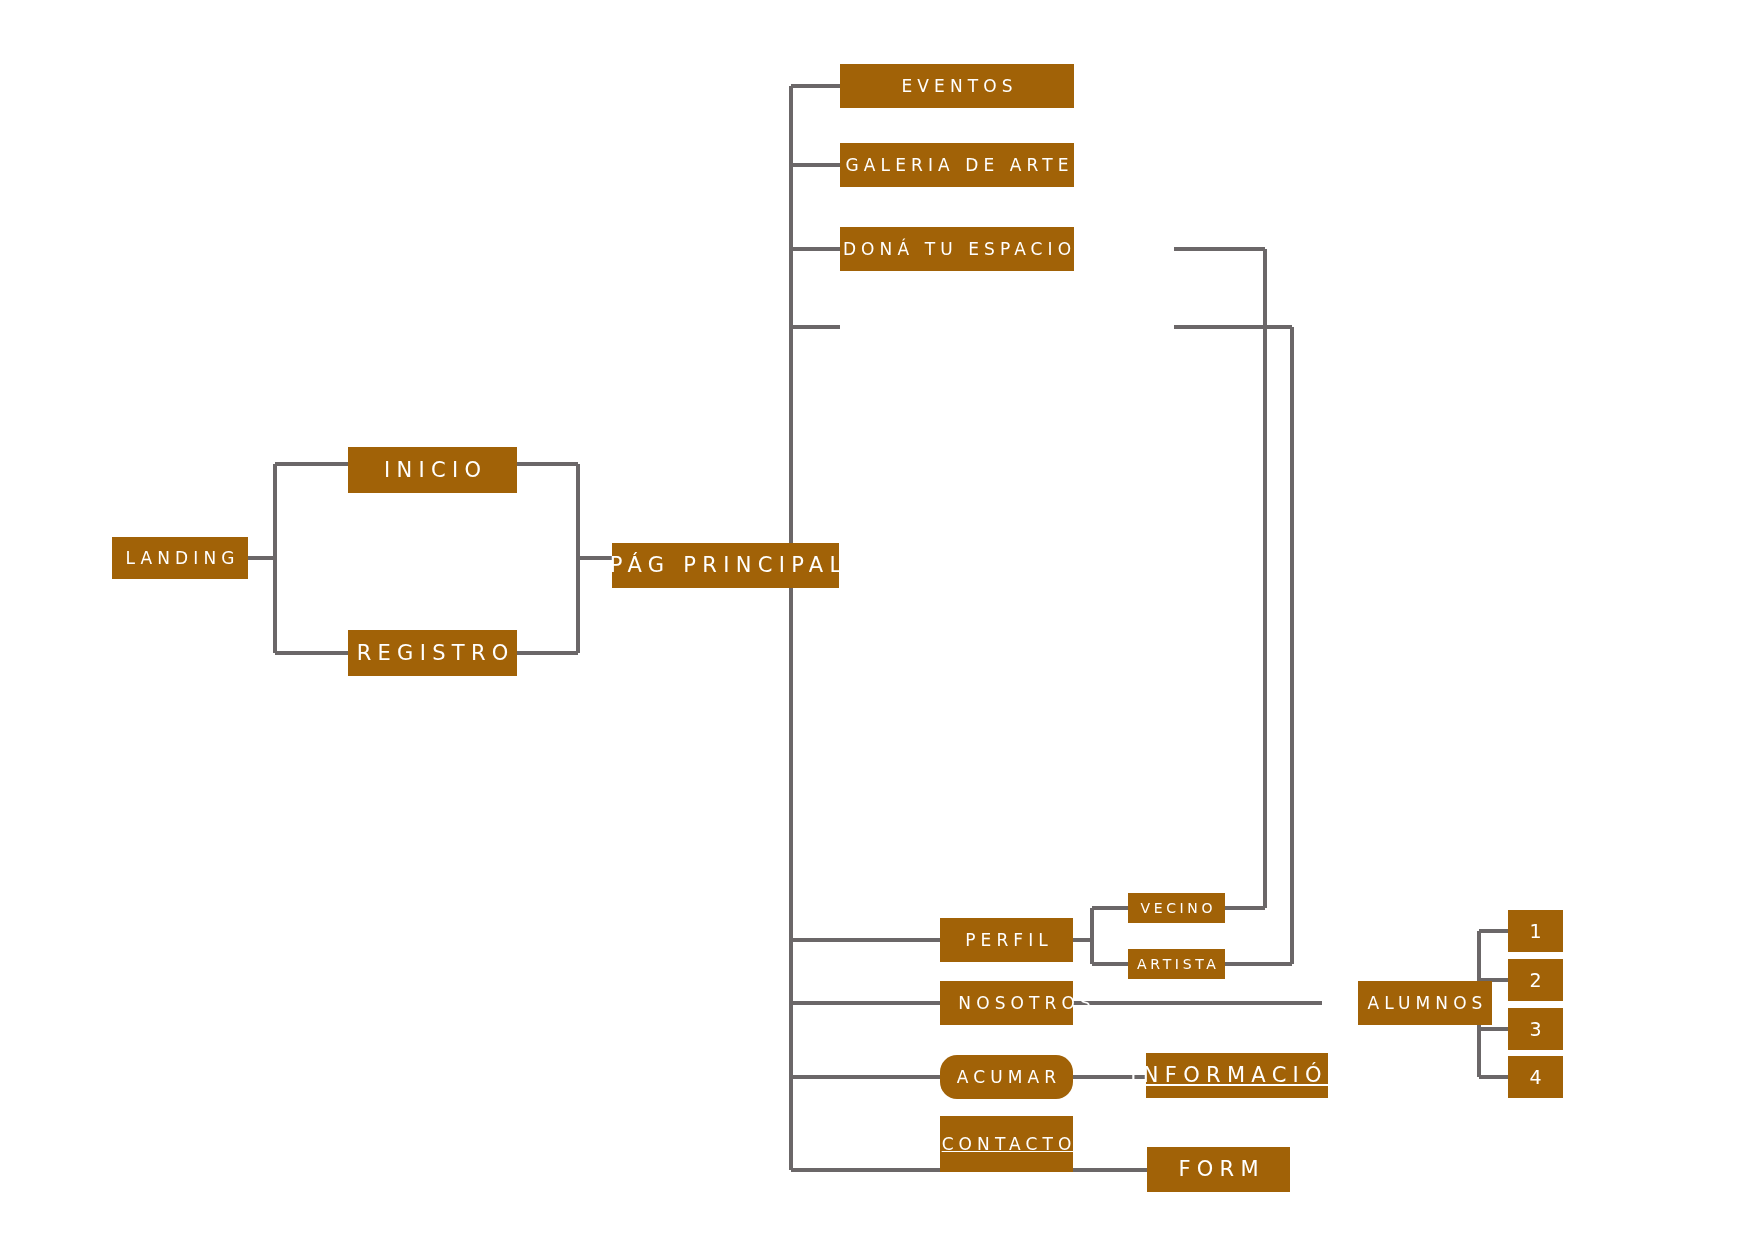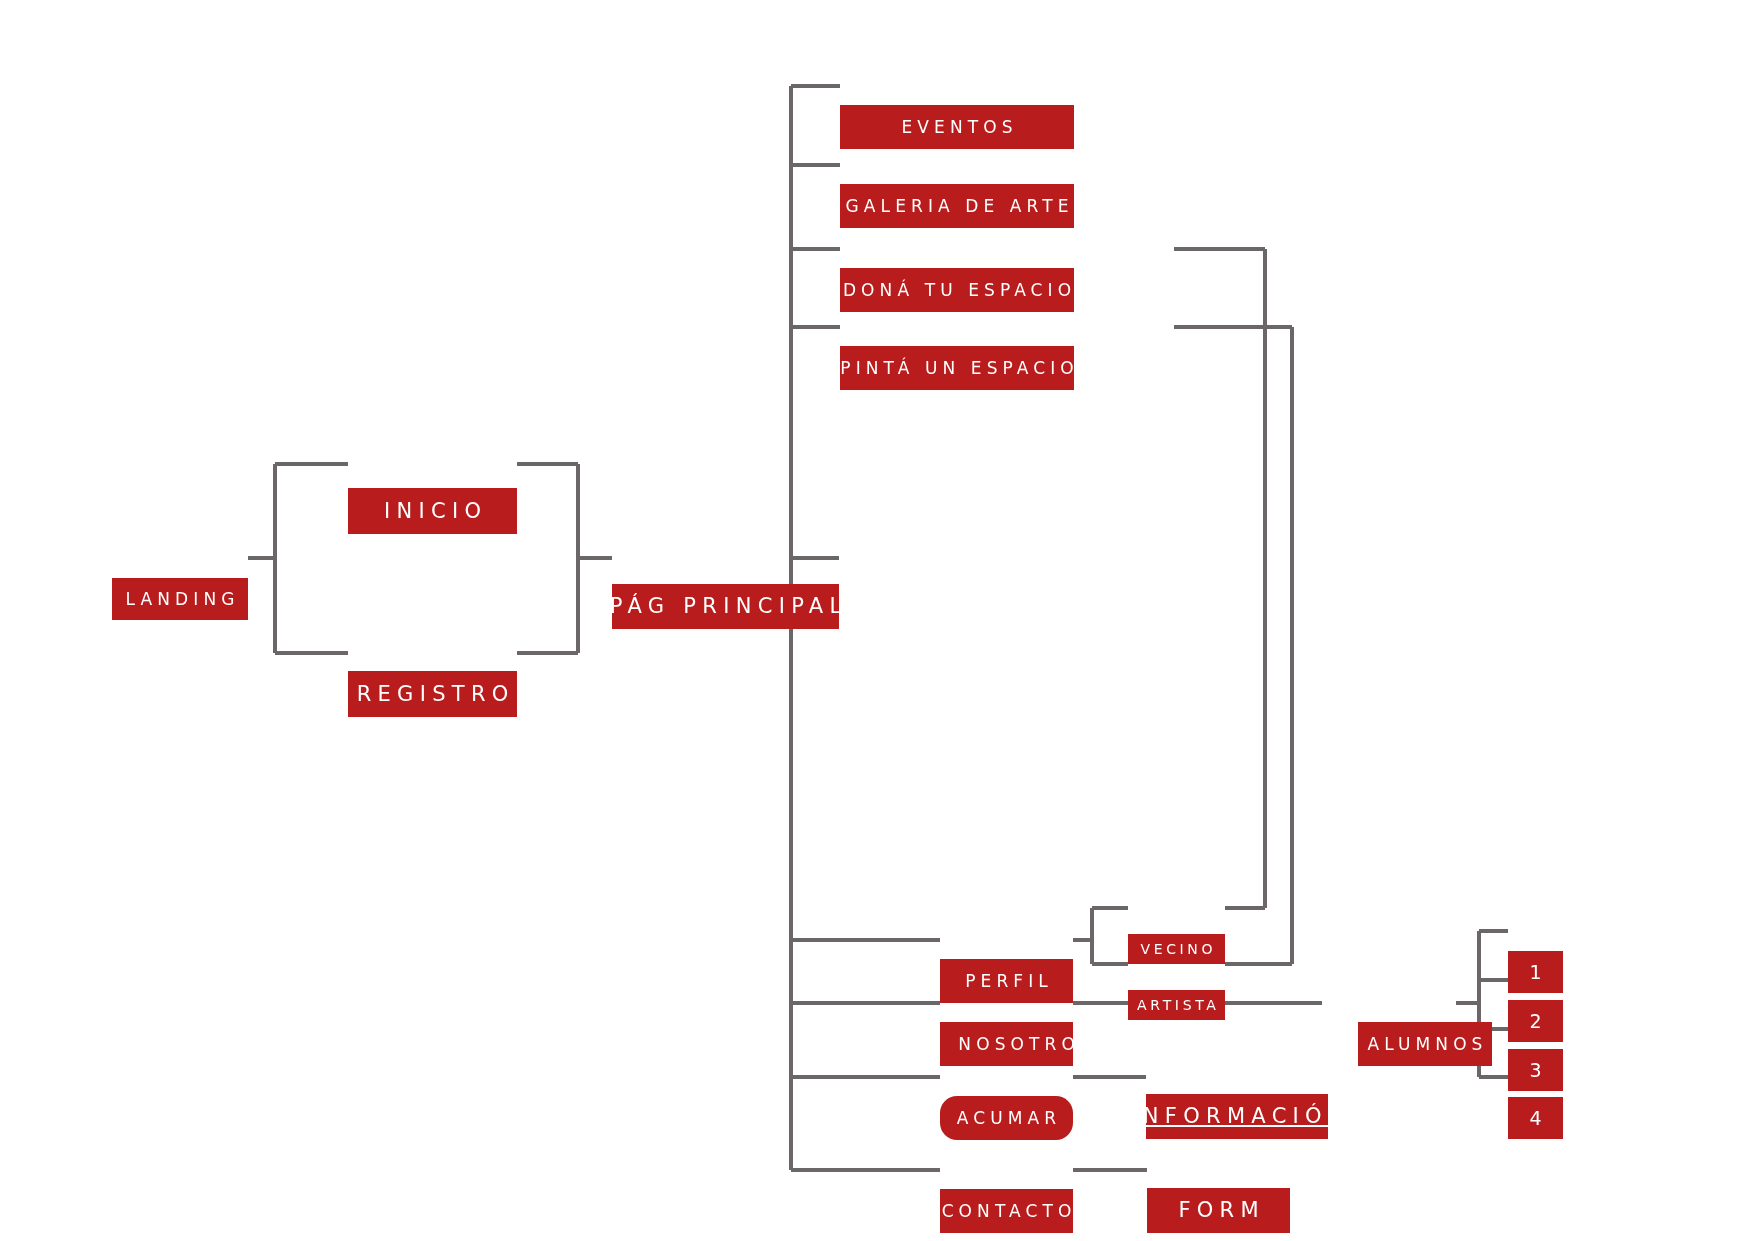--- a/index.html
+++ b/index.html
@@ -18,33 +18,32 @@
   #links {
     position: absolute;
     left: 0;
     top: 0;
     width: 1754px;
     height: 1241px;
     pointer-events: none;
   }
   .node {
     position: absolute;
-    background: #b91c1c;
+    background: #a16207;
     color: #ffffff;
     display: flex;
     align-items: center;
     justify-content: center;
     box-sizing: border-box;
     text-align: center;
     white-space: nowrap;
     letter-spacing: 0.30em;
     text-indent: 0.30em;
     font-weight: 400;
     line-height: 1;
-    margin-top: 41px;
   }
   .node.sz-lg   { font-size: 21px; }
   .node.sz-md   { font-size: 17px; }
   .node.sz-sm   { font-size: 14px; letter-spacing: 0.26em; text-indent: 0.26em; }
   .node.sz-num  { font-size: 19px; letter-spacing: 0.02em; text-indent: 0.02em; }
 </style>
 </head>
 <body>
 
 <div id="canvas">
@@ -109,21 +108,20 @@
   <div class="node sz-lg" style="left:348px;  top:630px;  width:169px; height:46px;">REGISTRO</div>
 
   <div class="node sz-lg" style="left:612px;  top:543px;  width:227px; height:45px;">PÁG PRINCIPAL</div>
 
   <div class="node sz-md" style="left:840px;  top:64px;   width:234px; height:44px;">EVENTOS</div>
 
   <div class="node sz-md" style="left:840px;  top:143px;  width:234px; height:44px;">GALERIA DE ARTE</div>
 
   <div class="node sz-md" style="left:840px;  top:227px;  width:234px; height:44px;">DONÁ TU ESPACIO</div>
 
-  <div class="node sz-md" style="left:840px;  top:305px;  width:234px; height:44px;">PINTÁ UN ESPACIO</div>
 
   <div class="node sz-md" style="left:940px;  top:918px;  width:133px; height:44px;">PERFIL</div>
 
   <div class="node sz-sm" style="left:1128px; top:893px;  width:97px;  height:30px;">VECINO</div>
 
   <div class="node sz-sm" style="left:1128px; top:949px;  width:97px;  height:30px;">ARTISTA</div>
 
   <div class="node sz-md" style="left:940px;  top:981px;  width:133px; height:44px;padding-left:36px;">NOSOTROS</div>
 
   <div class="node sz-md" style="left:1358px; top:981px;  width:134px; height:44px;">ALUMNOS</div>
@@ -133,17 +131,17 @@
   <div class="node sz-num" style="left:1508px; top:959px;  width:55px; height:42px;">2</div>
 
   <div class="node sz-num" style="left:1508px; top:1008px; width:55px; height:42px;">3</div>
 
   <div class="node sz-num" style="left:1508px; top:1056px; width:55px; height:42px;">4</div>
 
   <div class="node sz-md" style="left:940px;  top:1055px; width:133px; height:44px;border-radius:17px;">ACUMAR</div>
 
   <div class="node sz-lg" style="left:1146px; top:1053px; width:182px; height:45px;text-decoration:underline;">INFORMACIÓN</div>
 
-  <div class="node sz-md" style="left:940px;  top:1148px; width:133px; height:44px;">CONTACTO</div>
+  <div class="node sz-md" style="left:940px;  top:1116px; width:133px; height:56px;text-decoration:underline;">CONTACTO</div>
 
   <div class="node sz-lg" style="left:1147px; top:1147px; width:143px; height:45px;">FORM</div>
 
 </div>
 
 </body></html>

